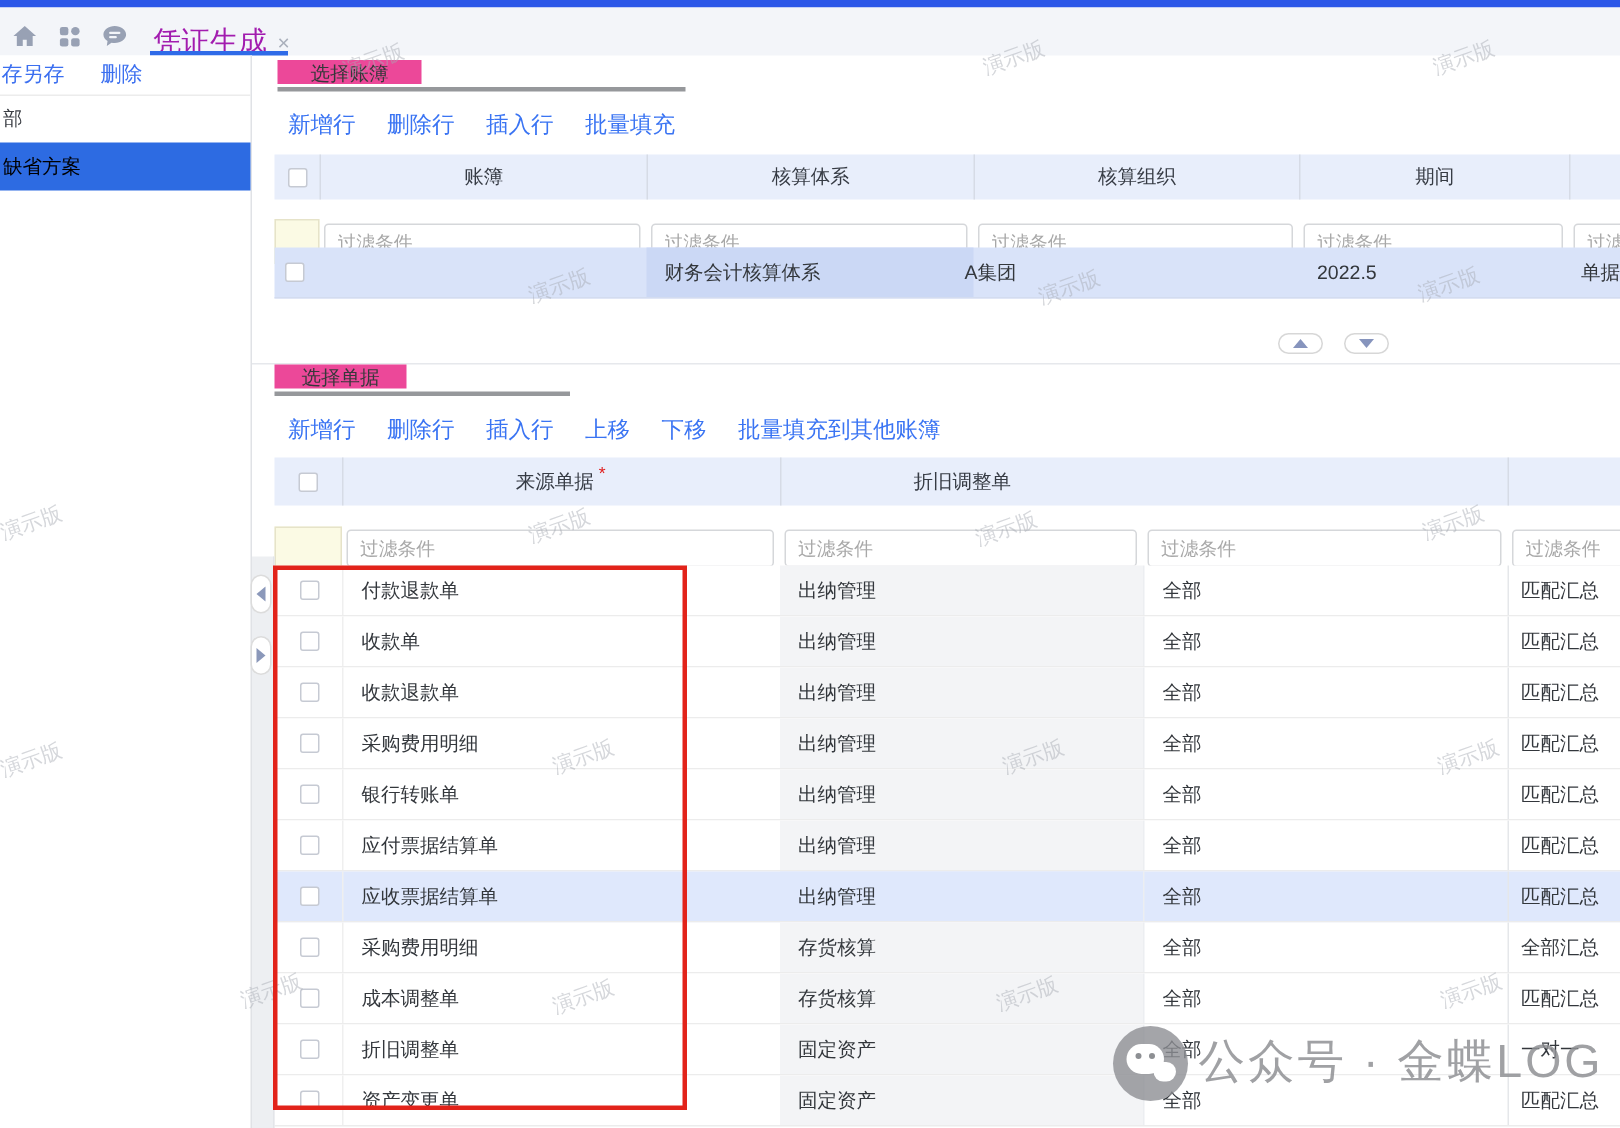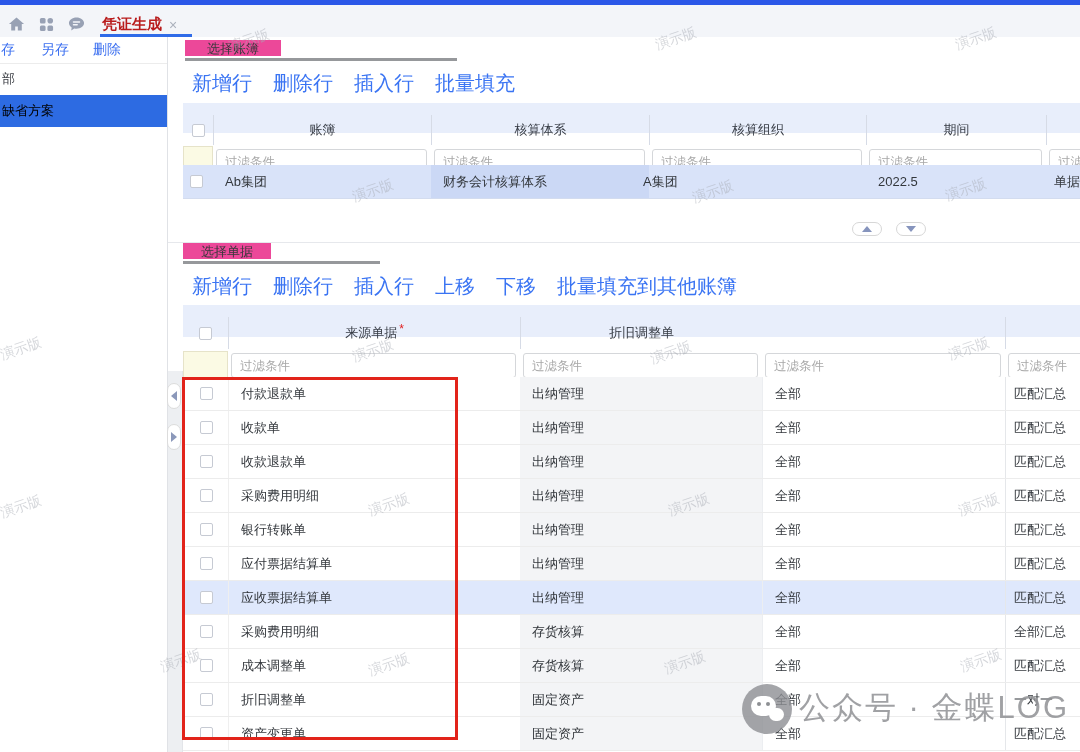--- a/index.html
+++ b/index.html
@@ -5,41 +5,41 @@
   html,body{margin:0;padding:0;}
   .page{position:relative;width:1080px;height:752px;background:#fff;overflow:hidden;
         font-family:"Liberation Sans","DejaVu Sans",sans-serif;-webkit-font-smoothing:antialiased;}
   .abs{position:absolute;}
 
   
   .top-strip{left:0;top:0;width:1080px;height:5px;background:#2b57e8;}
   .tabbar{left:0;top:5px;width:1080px;height:32px;background:#f3f5f9;}
   .tb-icons{left:8px;top:11px;display:flex;gap:14px;align-items:center;}
   .tab{left:102px;top:10px;display:flex;align-items:center;gap:7px;}
-  .tab-title{font-size:15px;font-weight:bold;color:#b91c1c;}
+  .tab-title{font-size:19px;font-weight:normal;color:#a21caf;}
   .tab-close{font-size:14px;color:#aab0bc;line-height:1;}
   .tab-underline{left:100px;top:34px;width:92px;height:3px;background:#2f6be8;}
 
   
   .sidebar{left:0;top:37px;width:168px;height:715px;background:#fff;border-right:1px solid #e0e2e6;box-sizing:border-box;}
   .side-toolbar{position:absolute;left:0;top:0;width:100%;height:26px;display:flex;align-items:center;border-bottom:1px solid #ececec;}
   .side-link{color:#3b6ff0;font-size:14px;}
   .side-item{position:absolute;left:0;width:100%;height:32px;line-height:32px;font-size:13px;color:#3c3f45;padding-left:2px;box-sizing:border-box;white-space:nowrap;}
   .side-item.sel{background:#2d6be2;color:#000000;}
 
   
   .sec-tab{background:#ec4899;color:#36383b;font-size:13px;text-align:center;line-height:18px;height:16px;}
   .sec-underline{height:3px;background:#96989b;}
 
   .toolbar{display:flex;gap:21px;align-items:center;}
-  .tlink{color:#3a74f3;font-size:20px;white-space:nowrap;}
+  .tlink{color:#3a74f3;font-size:15px;white-space:nowrap;}
 
   
   .hdr{background:#e8eefb;}
-  .hcell{position:absolute;top:12px;height:100%;box-sizing:border-box;font-size:13px;color:#363b44;
+  .hcell{position:absolute;top:0;height:100%;box-sizing:border-box;font-size:13px;color:#363b44;
          display:flex;align-items:center;justify-content:center;border-left:1px solid #d6dbe6;}
   .hcell.first{border-left:none;}
   .req{color:#e02020;font-size:12px;margin-left:2px;position:relative;top:-4px;}
   .cb{display:inline-block;width:13px;height:13px;background:#fff;border:1px solid #c6cad3;border-radius:2px;box-sizing:border-box;}
   .fcell{position:absolute;top:12px;height:100%;box-sizing:border-box;}
   .flt{display:block;width:calc(100% - 7px);height:25px;margin:4px 3px;border:1px solid #d5d7da;border-radius:3px;
        padding:0 8px;box-sizing:border-box;font-size:12.5px;color:#333;background:#fff;font-family:inherit;}
   .flt::placeholder{color:#a8a8a8;}
   .ycell{background:#fbfae4;border:1px solid #e6e3c9;box-sizing:border-box;}
   .dcell{position:absolute;top:0;height:100%;box-sizing:border-box;font-size:13px;color:#33373c;
@@ -121,21 +121,21 @@
     <div class="abs tab">
       <span class="tab-title">凭证生成</span>
       <span class="tab-close">×</span>
     </div>
   </div>
   <div class="abs tab-underline"></div>
 
   <div class="abs sidebar">
     <div class="side-toolbar">
       <span class="side-link" style="margin-left:1px">存</span>
-      <span class="side-link" style="margin-left:26px">另存</span>
+      <span class="side-link" style="">另存</span>
       <span class="side-link" style="margin-left:24px">删除</span>
     </div>
     <div class="side-item" style="top:26px">部</div>
     <div class="side-item sel" style="top:58px">缺省方案</div>
   </div>
 
   <div class="abs sec-tab" style="left:185px;top:40px;width:96px;">选择账簿</div>
   <div class="abs sec-underline" style="left:185px;top:58px;width:272px;"></div>
 
   <div class="abs toolbar" style="left:192px;top:72px;height:22px;">
@@ -172,21 +172,20 @@
       </div>
     <div class="fcell" style="left:863px;width:120px;">
         <input class="flt" placeholder="过滤条件" style="">
       </div>
   </div>
 
   <div class="abs t1row" style="position:absolute;">
     <div class="dcell k0">
         <span class="cb"></span>
       </div>
-    <div class="dcell k1">Ab集团</div>
     <div class="dcell k2">财务会计核算体系</div>
     <div class="dcell k3">A集团</div>
     <div class="dcell k4">2022.5</div>
     <div class="dcell k5" style="padding-left:8px;">单据</div>
   </div>
 
   <div class="abs pill" style="left:852px;top:222px;">
       <span class="tri-up"></span>
     </div>
   <div class="abs pill" style="left:896px;top:222px;">
@@ -203,21 +202,21 @@
     <span class="tlink">插入行</span>
     <span class="tlink">上移</span>
     <span class="tlink">下移</span>
     <span class="tlink">批量填充到其他账簿</span>
   </div>
 
   <div class="abs hdr" style="left:183px;top:305px;width:972px;height:32px;">
     <div class="hcell first" style="left:0;width:45px;">
       <span class="cb"></span>
     </div>
-    <div class="hcell" style="left:45px;width:292px;">
+    <div class="hcell" style="left:45px;width:292px;font-family:Liberation Mono, monospace;">
       <span>来源单据</span>
         <span class="req">*</span>
     </div>
     <div class="hcell" style="left:337px;width:242px;">折旧调整单</div>
     <div class="hcell" style="left:822px;width:150px;"></div>
   </div>
 
   <div class="abs" style="left:183px;top:337px;width:972px;height:34px;">
     <div class="fcell ycell" style="left:0;width:45px;height:31px;margin-top:2px;"></div>
     <div class="fcell" style="left:45px;width:292px;">

